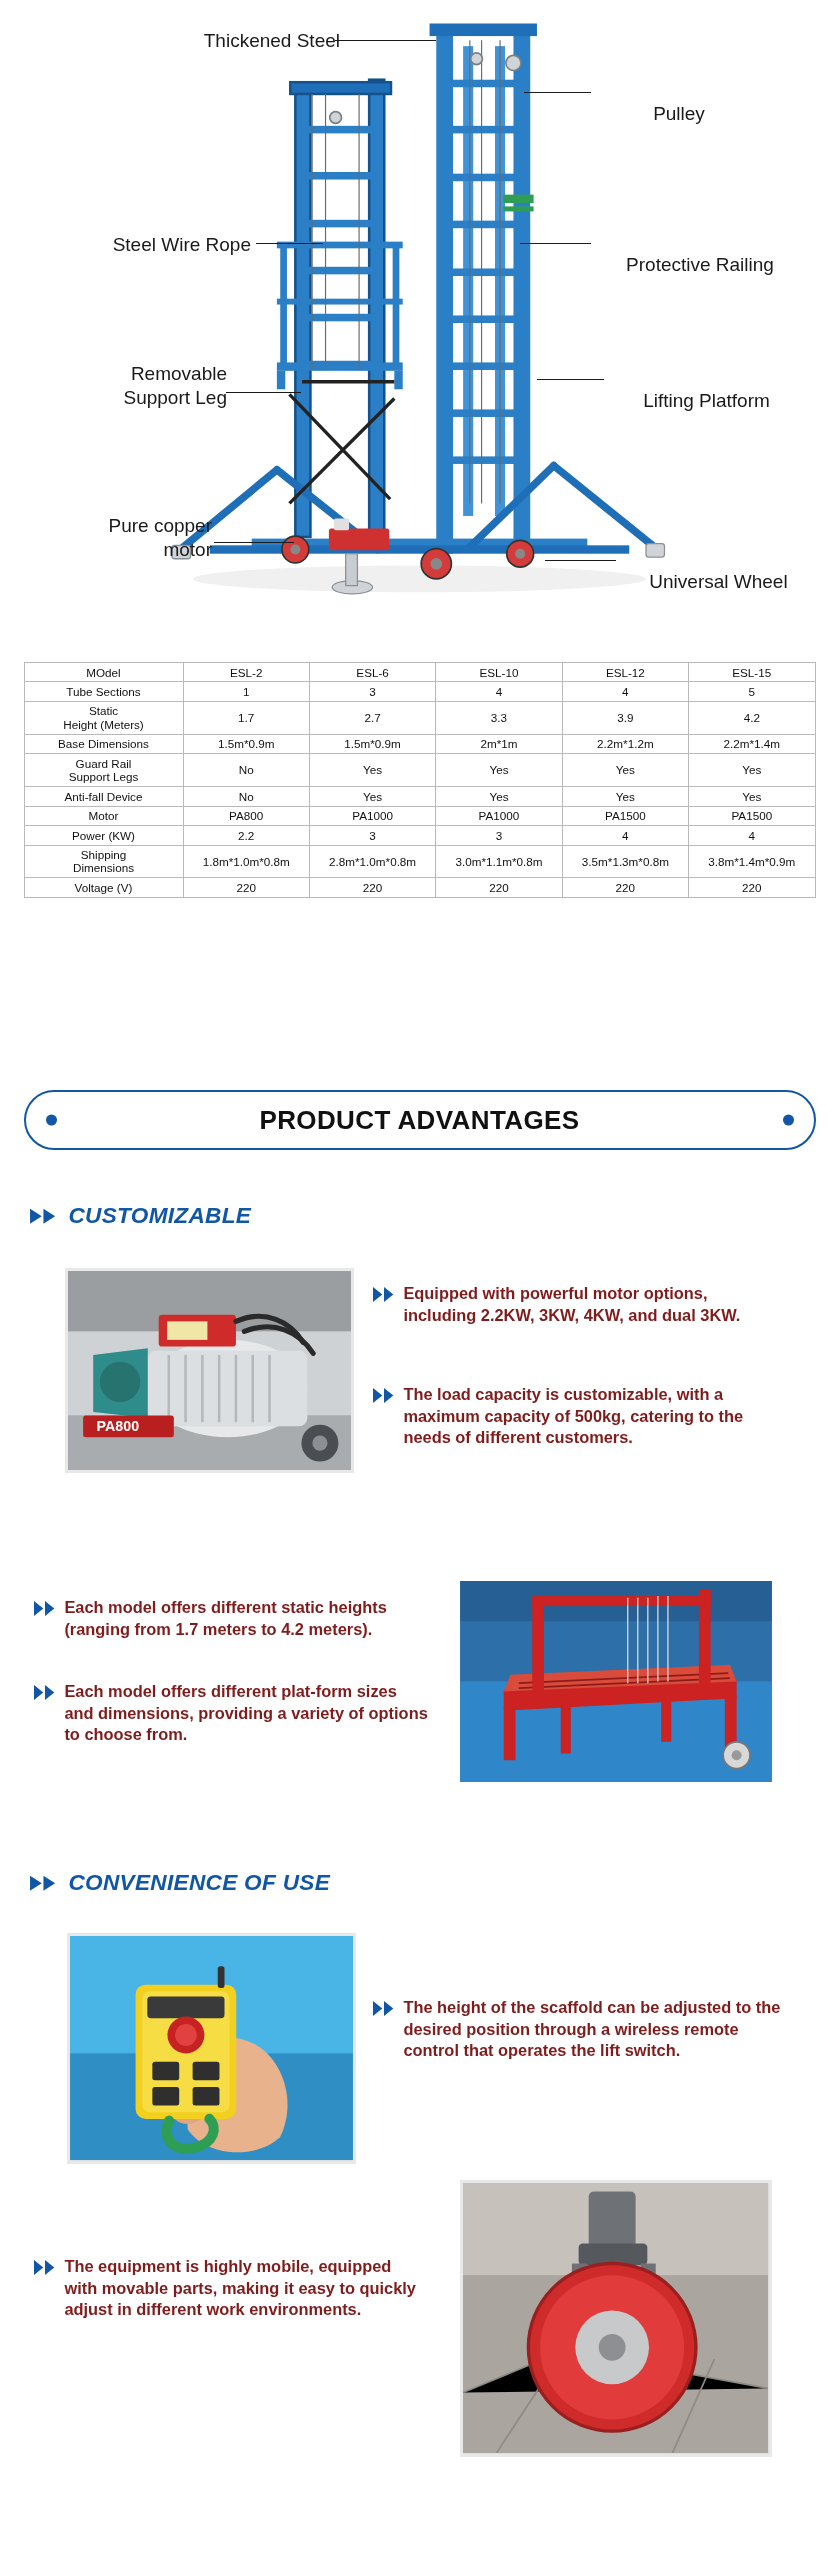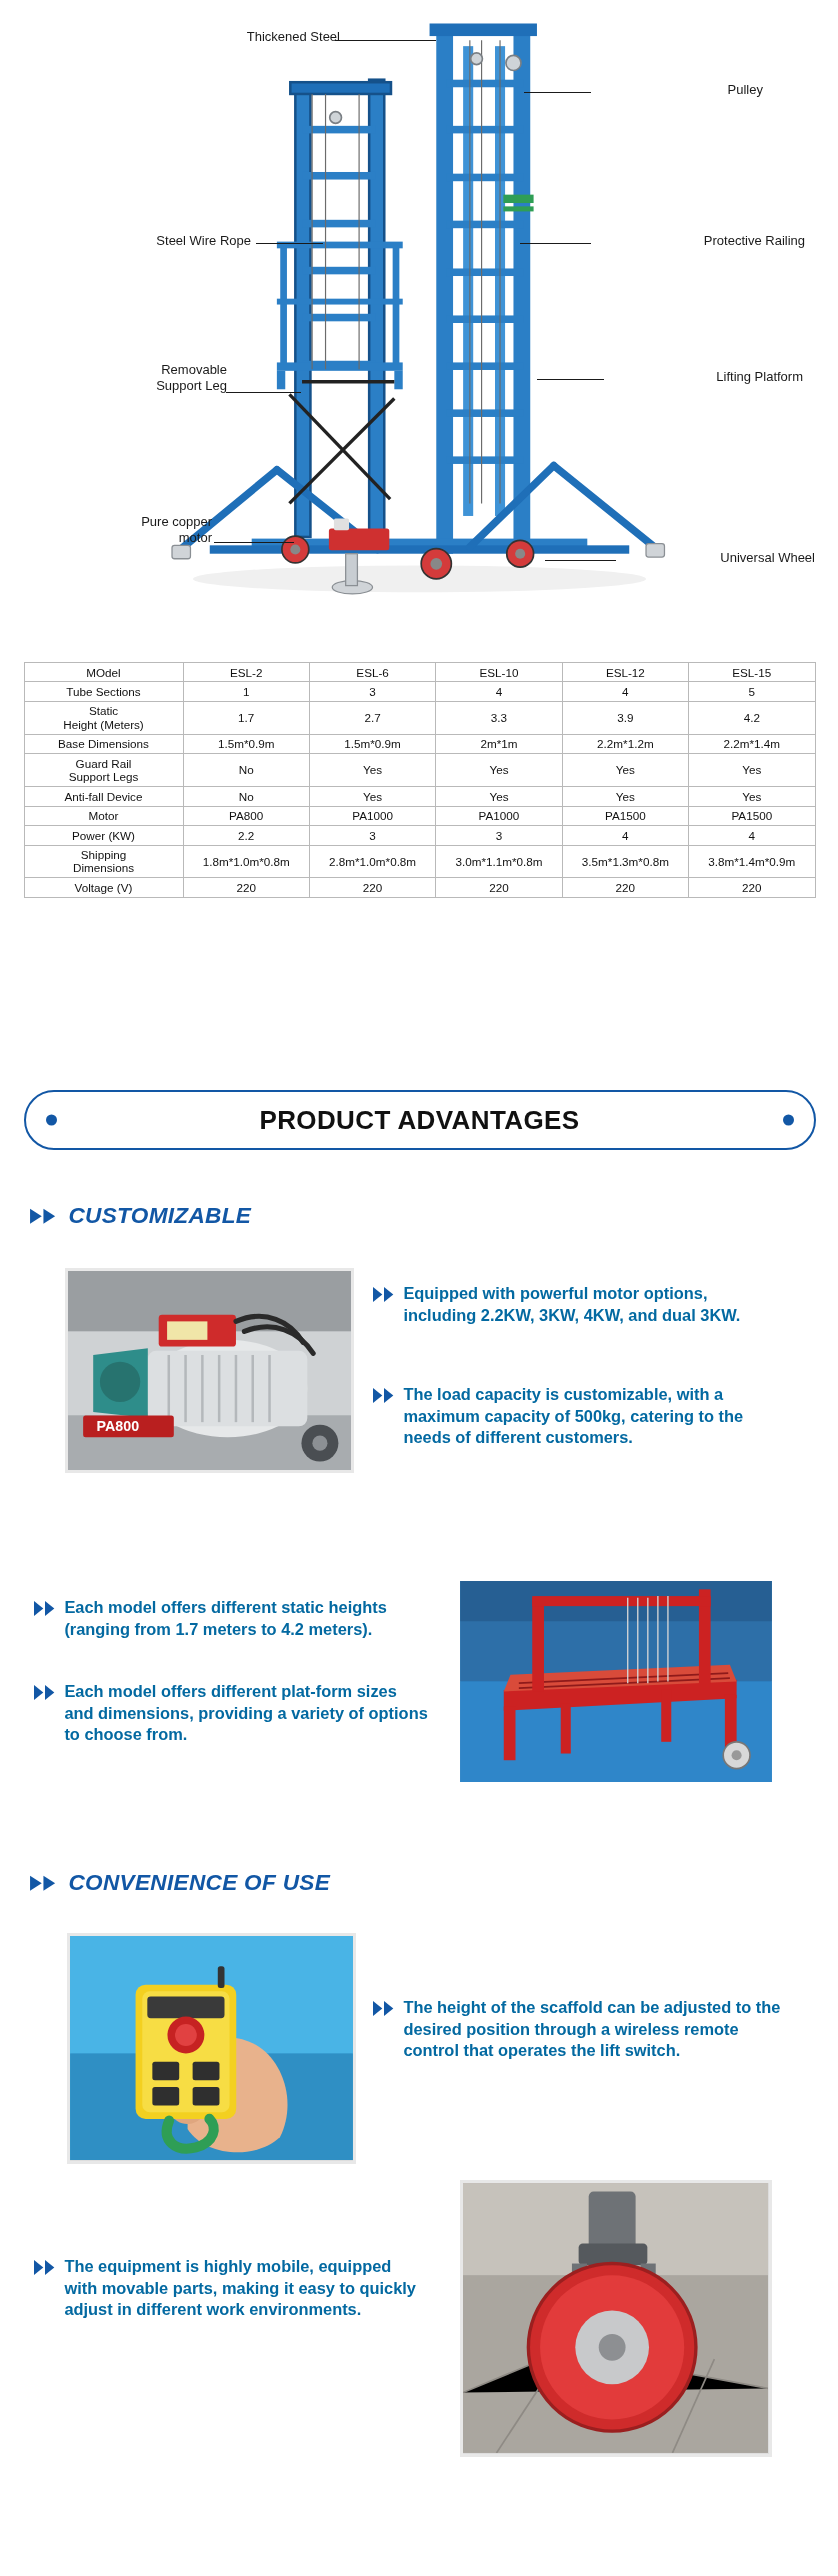--- a/index.html
+++ b/index.html
@@ -19,26 +19,26 @@
 
   
   .diagram {
     position: relative;
     width: 839px;
     height: 646px;
   }
   .diagram svg { display: block; }
   .callout {
     position: absolute;
-    font-size: 13px;
+    font-size: 19px;
     color: #1a1a1a;
     line-height: 1.25;
     font-family: "Liberation Sans", sans-serif;
   }
-  .callout.right { text-align: right; }
+  .callout.right { text-align: center; margin-top: 20px; }
   .callout.left { text-align: right; }
 
   .leader {
     position: absolute;
     background: #1a1a1a;
     height: 1.3px;
   }
 
   
   .watermark {
@@ -130,21 +130,21 @@
     align-items: flex-start;
   }
   .bullet .bico {
     width: 22px; height: 17px;
     flex: 0 0 auto;
     margin-top: 3.4px;
   }
   .bullet .btxt {
     font-size: 16.4px;
     font-weight: bold;
-    color: #0369a1;
+    color: #7f1d1d;
     line-height: 1.32;
   }
 
   
   .photo {
     position: absolute;
     overflow: hidden;
     background: #ddd;
   }
   .photo svg { display: block; }

